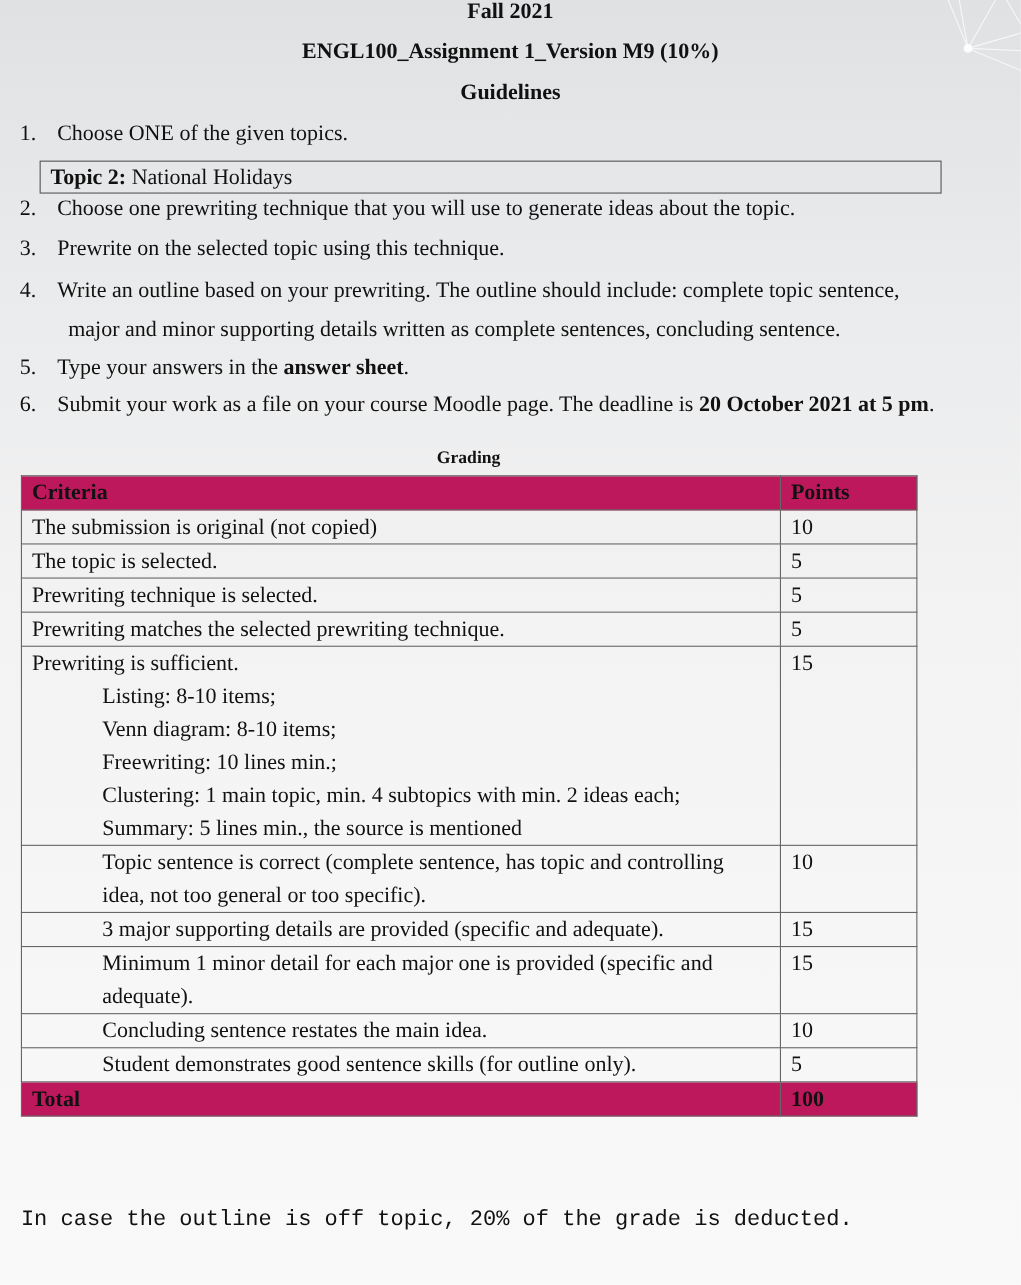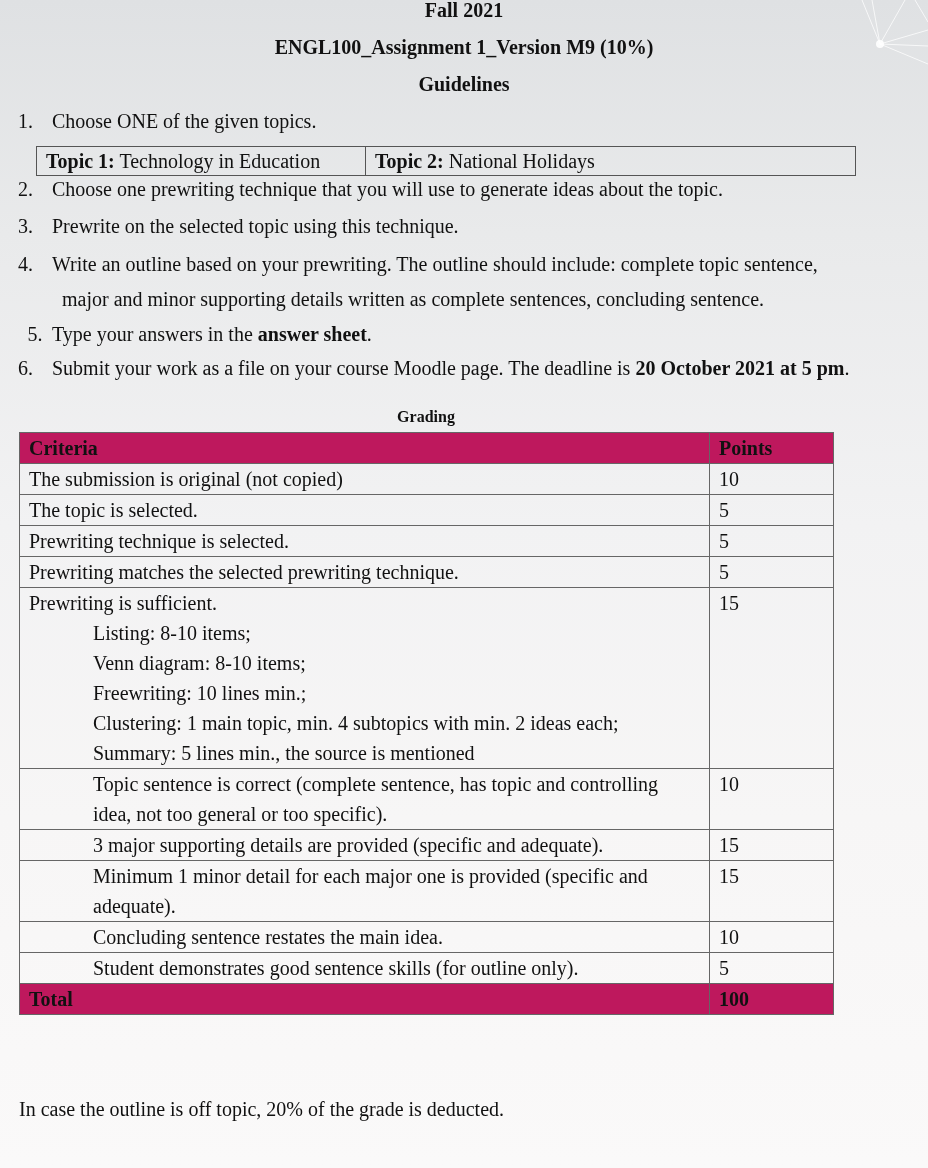--- a/index.html
+++ b/index.html
@@ -23,21 +23,21 @@
   .grading-title { position: absolute; left: 0; width: 852px; top: 408px; text-align: center; font-weight: bold; font-size: 16px; }
   table.grading {
     position: absolute; left: 19px; top: 432px; width: 815px;
     border-collapse: collapse; font-size: 20px;
   }
   table.grading td { border: 1.5px solid #666; vertical-align: top; padding: 0 9px; line-height: 30px; }
   table.grading td.pts { width: 105px; }
   table.grading tr.head td, table.grading tr.total td { background: #be185d; font-weight: bold; }
   table.grading td.indent { padding-left: 73px; }
   .sub { padding-left: 64px; }
-  .footnote { position: absolute; left: 19px; top: 1098px; font-size: 20px; }
+  .footnote { position: absolute; left: 19px; top: 1098px; font-size: 20px; font-family: Liberation Mono, monospace; }
   b { font-weight: bold; }
 </style>
 </head>
 <body>
 
 <svg class="deco" viewBox="0 0 148 120">
   <g stroke="#ffffff" stroke-opacity="0.75" stroke-width="1" fill="none">
     <line x1="100" y1="44" x2="82" y2="0"></line>
     <line x1="100" y1="44" x2="92" y2="0"></line>
     <line x1="100" y1="44" x2="125" y2="0"></line>
@@ -51,35 +51,34 @@
 
 <div class="center-line" style="top:-1px;">Fall 2021</div>
 <div class="center-line" style="top:36px;">ENGL100_Assignment 1_Version M9 (10%)</div>
 <div class="center-line" style="top:73px;">Guidelines</div>
 
 <div class="list-item" style="top:110px;">
   <span class="num">1.</span><span>Choose ONE of the given topics.</span>
 </div>
 
 <div class="topics">
-  <div class="cell" style="width:310px;"><b>Topic 1:</b> <span>Technology in Education</span></div>
   <div class="cell" style="width:238px;"><b>Topic 2:</b> <span>National Holidays</span></div>
 </div>
 
 <div class="list-item" style="top:178px;">
   <span class="num">2.</span><span>Choose one prewriting technique that you will use to generate ideas about the topic.</span>
 </div>
 <div class="list-item" style="top:215px;">
   <span class="num">3.</span><span>Prewrite on the selected topic using this technique.</span>
 </div>
 <div class="list-item" style="top:253px;">
   <span class="num">4.</span><span>Write an outline based on your prewriting. The outline should include: complete topic sentence,</span>
 </div>
 <div class="cont" style="top:288px;margin-left:10px;">major and minor supporting details written as complete sentences, concluding sentence.</div>
-<div class="list-item" style="top:323px;text-align:center;">
+<div class="list-item" style="top:323px;">
   <span class="num">5.</span><span>Type your answers in the </span><b>answer sheet</b><span>.</span>
 </div>
 <div class="list-item" style="top:357px;">
   <span class="num">6.</span><span>Submit your work as a file on your course Moodle page. The deadline is </span><b>20 October 2021 at 5 pm</b><span>.</span>
 </div>
 
 <div class="grading-title">Grading</div>
 
 <table class="grading">
   <tbody>

